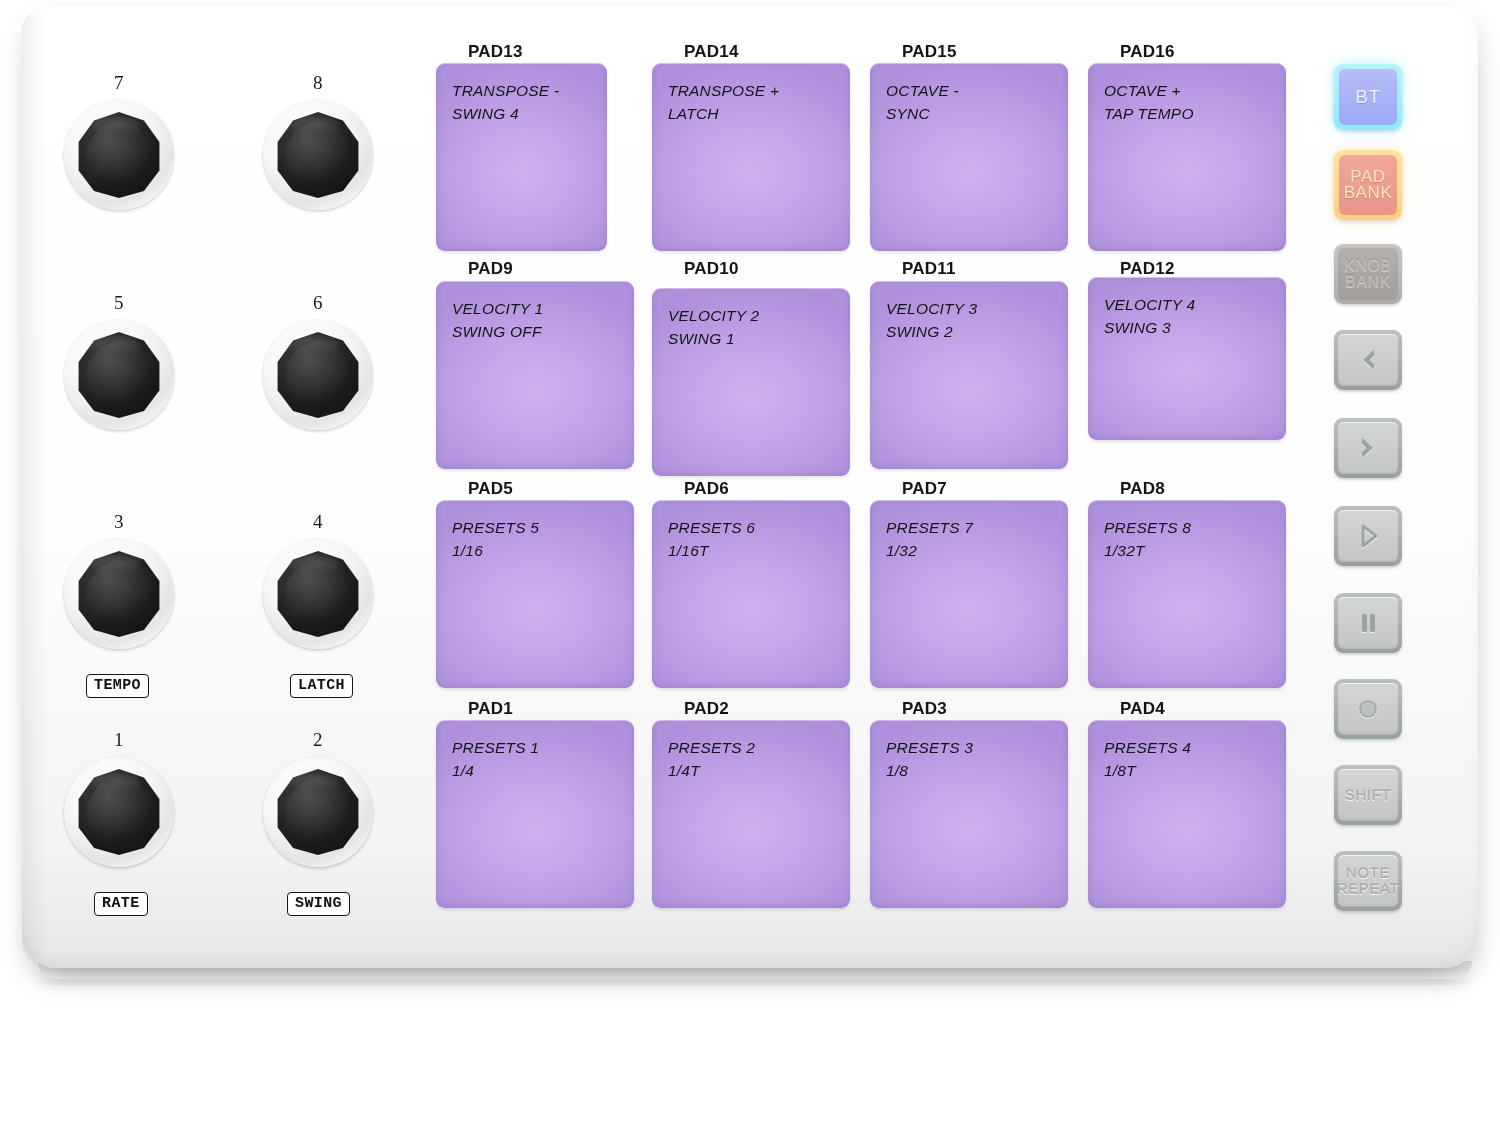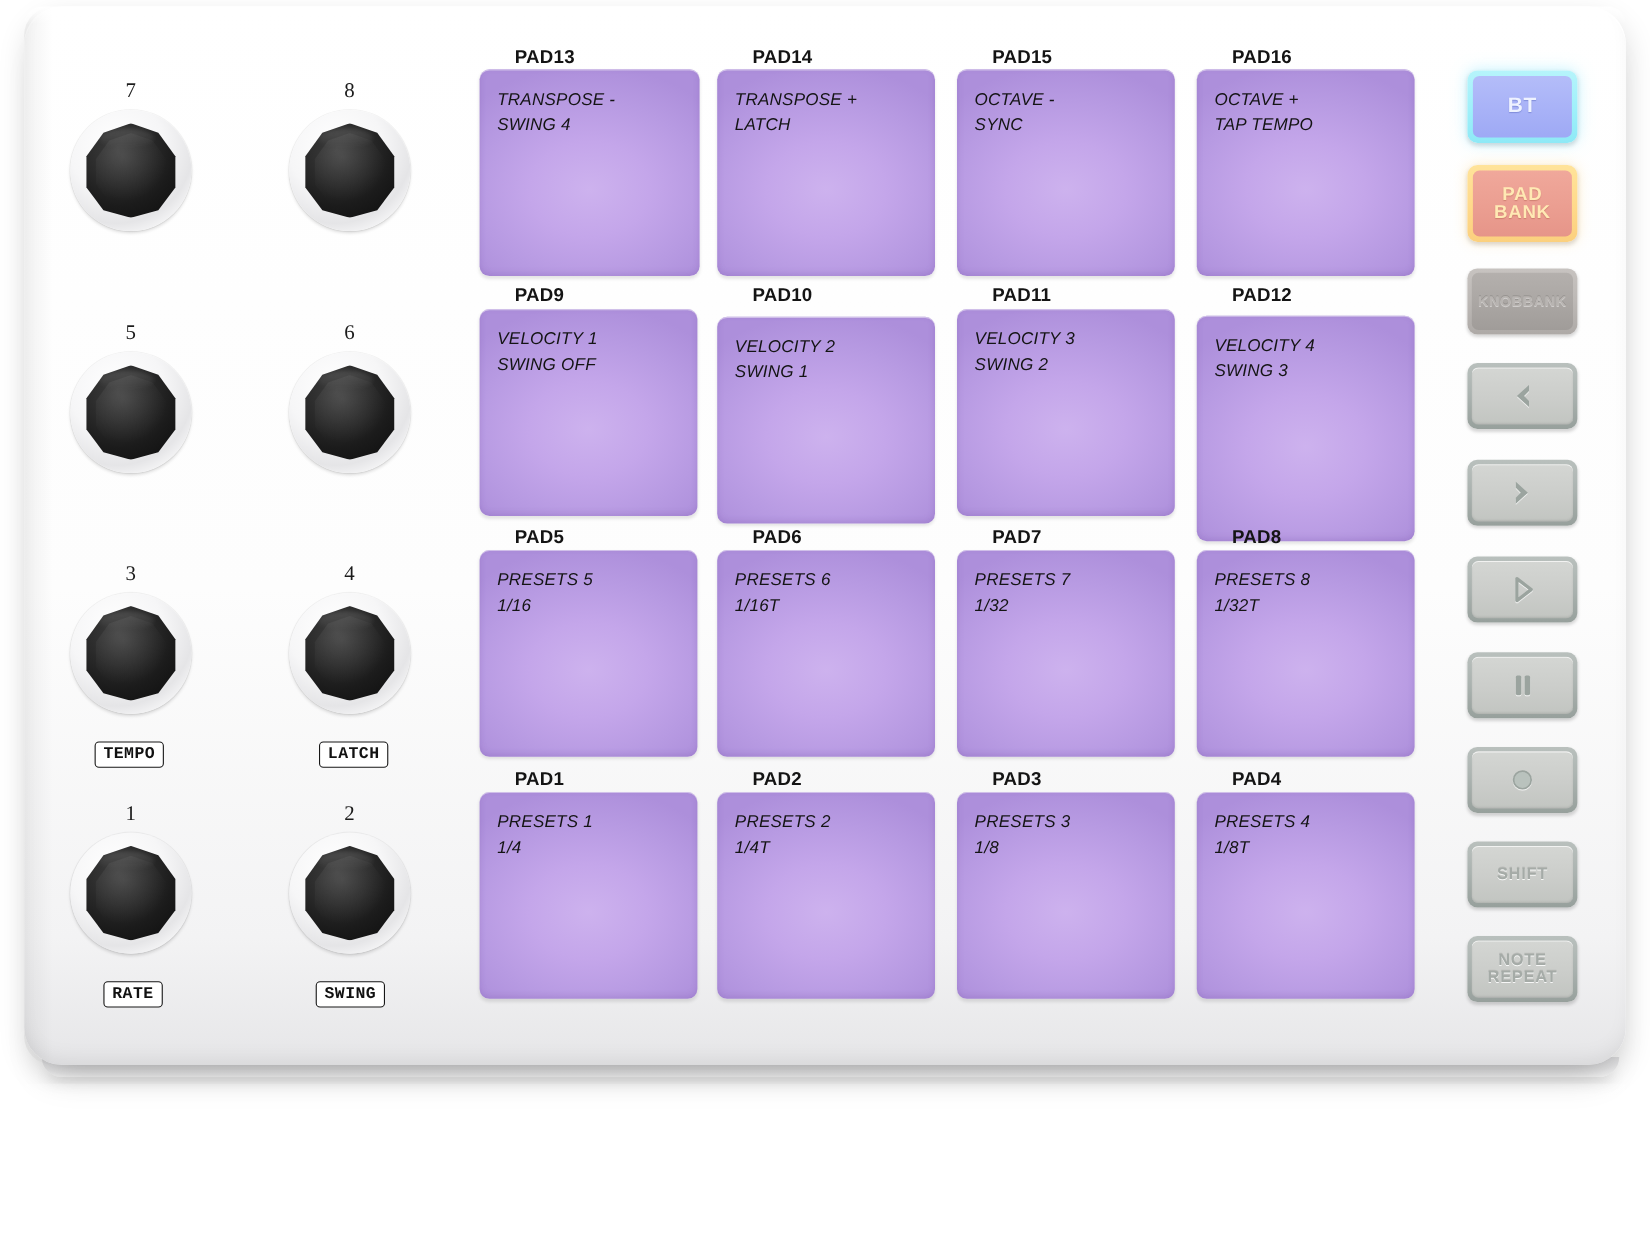--- a/index.html
+++ b/index.html
@@ -123,26 +123,26 @@
     font-style:italic;
     color:#141414;
     line-height:23px;
     letter-spacing:.2px;
     white-space:nowrap;
   }
 
   
   .sbtn{
     position:absolute;
-    width:100px;
+    width:68px;
     border-radius:9px;
     display:flex;align-items:center;
     box-sizing:border-box;
     text-align:center;
-    font-weight:bold;
+    font-weight:normal;
     letter-spacing:.6px;
     line-height:16px;
   }
   .sbtn .inner{
     width:100%;height:100%;
     border-radius:6px;
     display:flex;align-items:center;justify-content:center;
     box-sizing:border-box;
   }
   
@@ -190,22 +190,22 @@
   .sbtn.knobbank{
     height:60px;
     background:linear-gradient(180deg,#c7c3c0 0%,#bcb8b5 50%,#aeaaa7 100%);
     box-shadow:0 2px 3px rgba(0,0,0,.16);
     padding:4px;
   }
   .sbtn.knobbank .inner{
     background:linear-gradient(180deg,#b4b0ad 0%,#aaa6a3 55%,#a09c99 100%);
     color:#b8b4b1;
     text-shadow:0 1px 0 rgba(255,255,255,.45), 0 -1px 0 rgba(0,0,0,.13);
-    font-size:13px;
-    flex-direction:row;
+    font-size:16px;
+    flex-direction:column;
   }
   .sbtn .two-line{line-height:16px;}
   .glyph{display:block;}
 
   
   .gicon{filter:drop-shadow(0 1px 0 rgba(255,255,255,.75));}
 
   
   #reflection{
     position:absolute;
@@ -277,21 +277,21 @@
         <div class="knob-cap"></div>
       </div>
   </div>
 
   <div class="fn-label" style="left:64px;top:668px;">TEMPO</div>
   <div class="fn-label" style="left:268px;top:668px;">LATCH</div>
   <div class="fn-label" style="left:72px;top:886px;">RATE</div>
   <div class="fn-label" style="left:265px;top:886px;text-align:right;">SWING</div>
 
   <div class="pad-label" style="left:418px;top:36px;">PAD13</div>
-  <div class="pad" style="left:414px;top:57px;width:200px;height:188px;">
+  <div class="pad" style="left:414px;top:57px;width:171px;height:188px;">
     <div class="pad-line">TRANSPOSE -</div>
     <div class="pad-line">SWING 4</div>
   </div>
 
   <div class="pad-label" style="left:634px;top:36px;">PAD14</div>
   <div class="pad" style="left:630px;top:57px;width:198px;height:188px;">
     <div class="pad-line">TRANSPOSE +</div>
     <div class="pad-line">LATCH</div>
   </div>
 
@@ -319,21 +319,21 @@
     <div class="pad-line">SWING 1</div>
   </div>
 
   <div class="pad-label" style="left:852px;top:253px;">PAD11</div>
   <div class="pad" style="left:848px;top:275px;width:198px;height:188px;">
     <div class="pad-line">VELOCITY 3</div>
     <div class="pad-line">SWING 2</div>
   </div>
 
   <div class="pad-label" style="left:1070px;top:253px;">PAD12</div>
-  <div class="pad" style="left:1066px;top:281px;width:198px;height:205px;">
+  <div class="pad" style="left:1066px;top:271px;width:198px;height:163px;">
     <div class="pad-line">VELOCITY 4</div>
     <div class="pad-line">SWING 3</div>
   </div>
 
   <div class="pad-label" style="left:418px;top:473px;">PAD5</div>
   <div class="pad" style="left:414px;top:494px;width:198px;height:188px;">
     <div class="pad-line">PRESETS 5</div>
     <div class="pad-line">1/16</div>
   </div>
 

